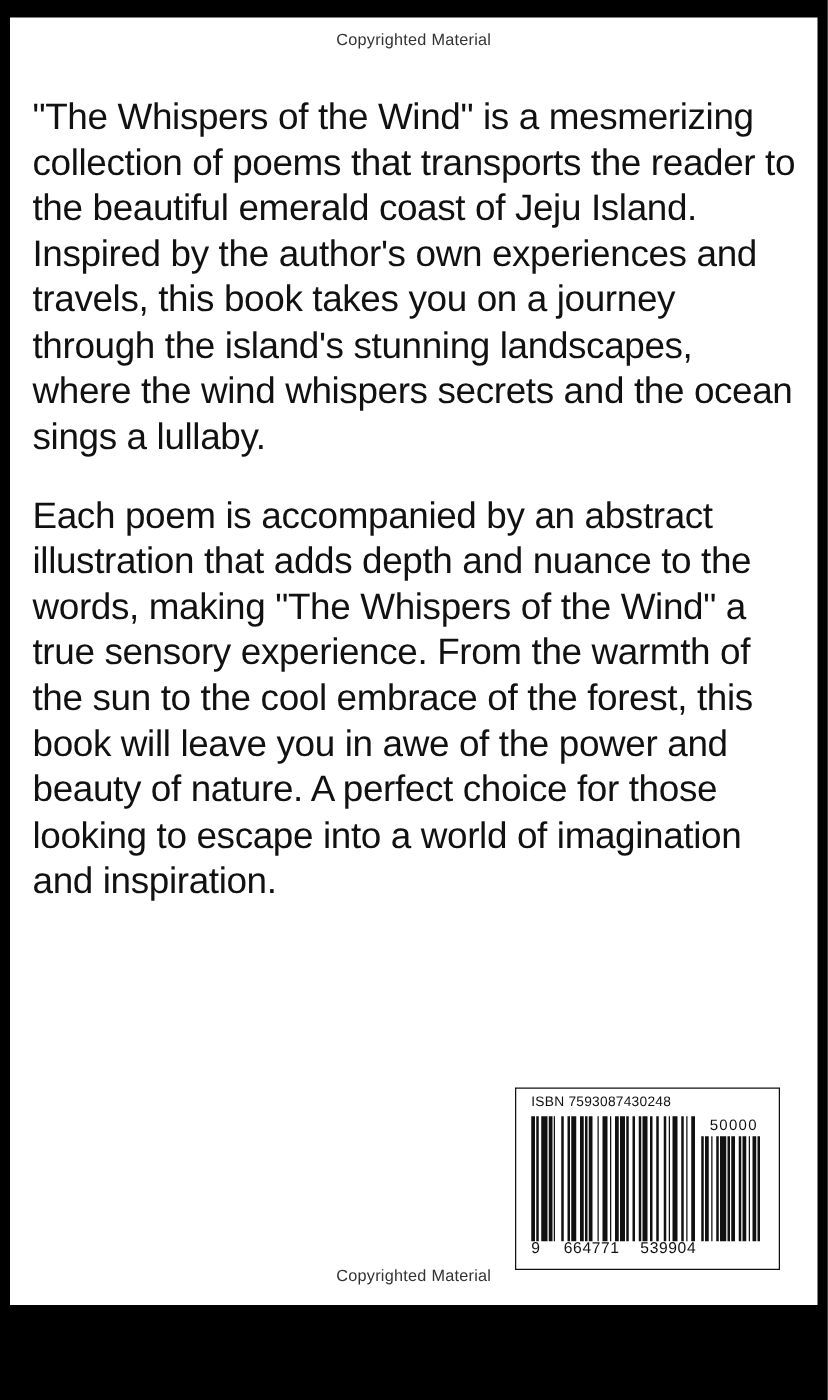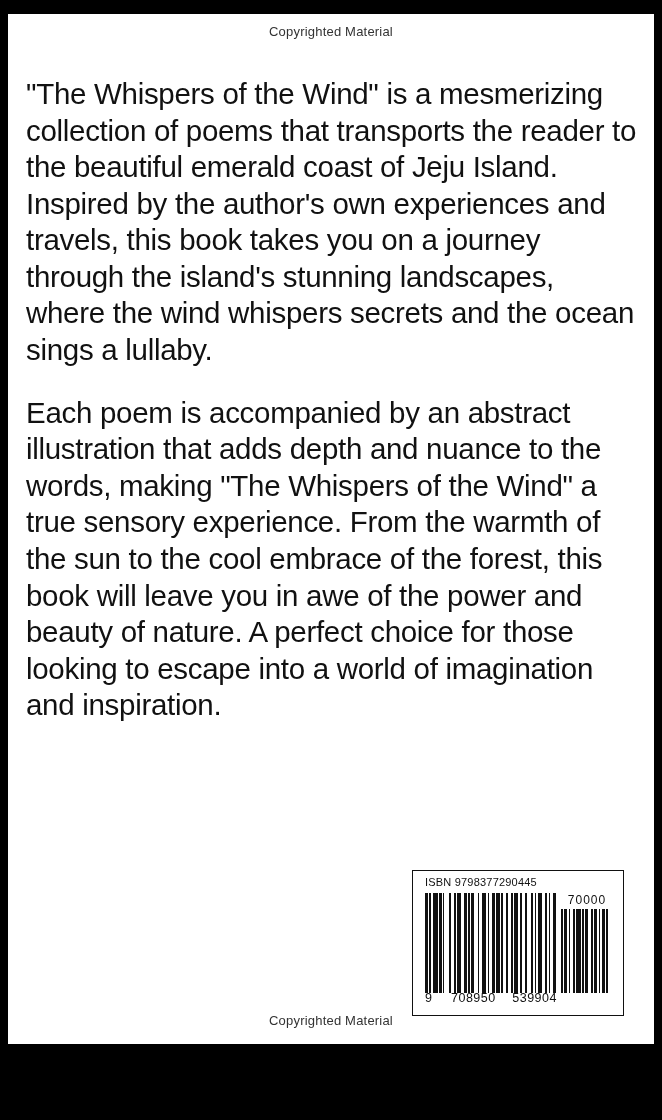--- a/index.html
+++ b/index.html
@@ -143,21 +143,21 @@
 <div class="page">
 
   <div class="copyright-top">Copyrighted Material</div>
 
   <div class="blurb">
     <p>"The Whispers of the Wind" is a mesmerizing collection of poems that transports the reader to the beautiful emerald coast of Jeju Island. Inspired by the author's own experiences and travels, this book takes you on a journey through the island's stunning landscapes, where the wind whispers secrets and the ocean sings a lullaby.</p>
     <p>Each poem is accompanied by an abstract illustration that adds depth and nuance to the words, making "The Whispers of the Wind" a true sensory experience. From the warmth of the sun to the cool embrace of the forest, this book will leave you in awe of the power and beauty of nature. A perfect choice for those looking to escape into a world of imagination and inspiration.</p>
   </div>
 
   <div class="barcode-box">
-    <div class="isbn-text">ISBN 9798377290445</div>
+    <div class="isbn-text">ISBN 7593087430248</div>
 
     <div class="ean-main">
       <div class="bars" id="ean-bars">
           <div class="bar" style="width: 3.1px;"></div>
           <div class="gap" style="width: 1.55px;"></div>
           <div class="bar" style="width: 1.55px;"></div>
           <div class="gap" style="width: 3.1px;"></div>
           <div class="bar" style="width: 4.65px;"></div>
           <div class="gap" style="width: 1.55px;"></div>
           <div class="bar" style="width: 3.1px;"></div>
@@ -208,25 +208,25 @@
           <div class="gap" style="width: 1.55px;"></div>
           <div class="bar" style="width: 1.55px;"></div>
           <div class="gap" style="width: 3.1px;"></div>
           <div class="bar" style="width: 3.1px;"></div>
           <div class="gap" style="width: 1.55px;"></div>
         </div>
     </div>
 
     <div class="ean-digits">
       <span class="lead">9</span>
-      <span>708950</span>
+      <span>664771</span>
       <span>539904</span>
     </div>
 
-    <div class="addon-digits">70000</div>
+    <div class="addon-digits">50000</div>
     <div class="ean-addon">
       <div class="bars" id="addon-bars">
           <div class="bar" style="width: 1.5px;"></div>
           <div class="gap" style="width: 1.5px;"></div>
           <div class="bar" style="width: 3px;"></div>
           <div class="gap" style="width: 1.5px;"></div>
           <div class="bar" style="width: 1.5px;"></div>
           <div class="gap" style="width: 3px;"></div>
           <div class="bar" style="width: 1.5px;"></div>
           <div class="gap" style="width: 1.5px;"></div>

